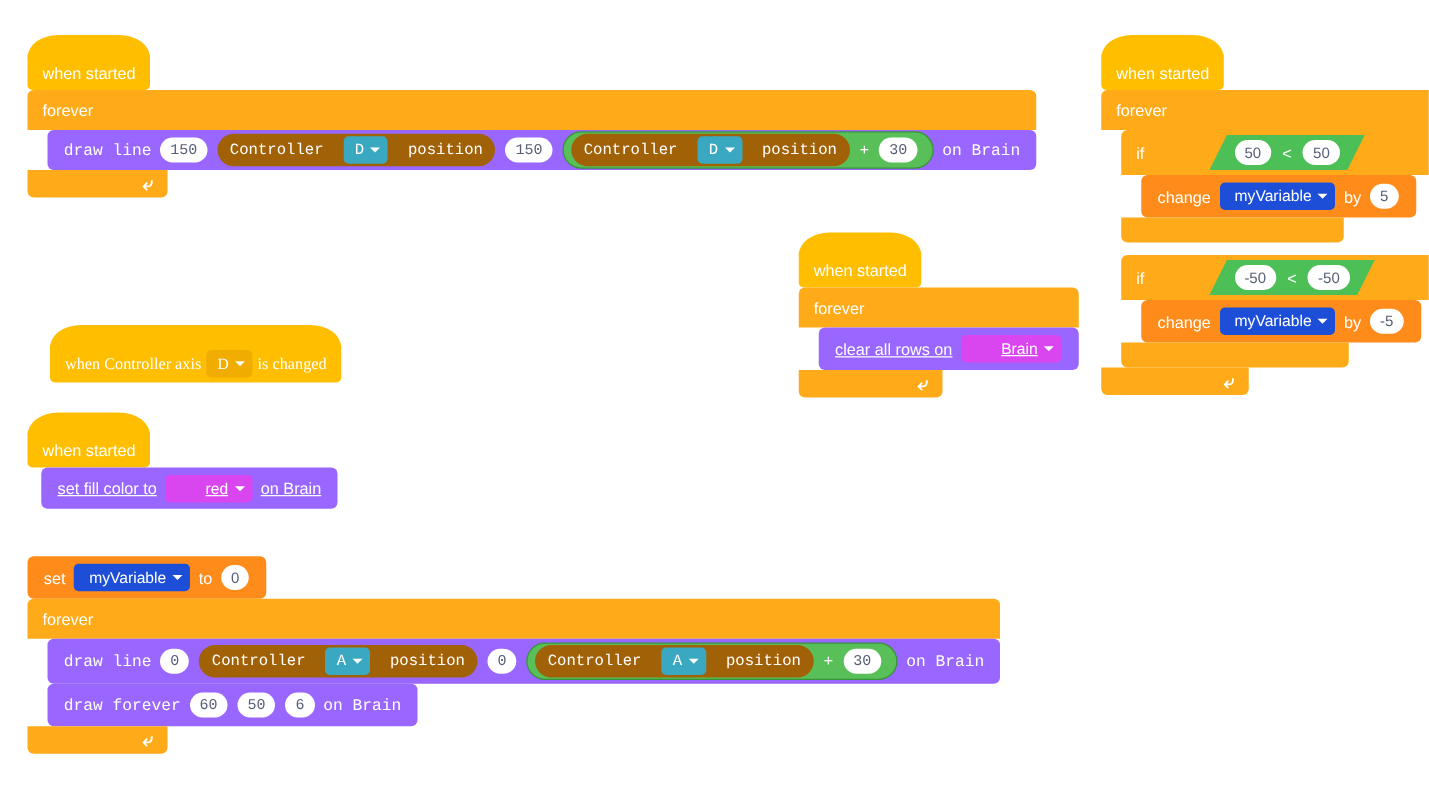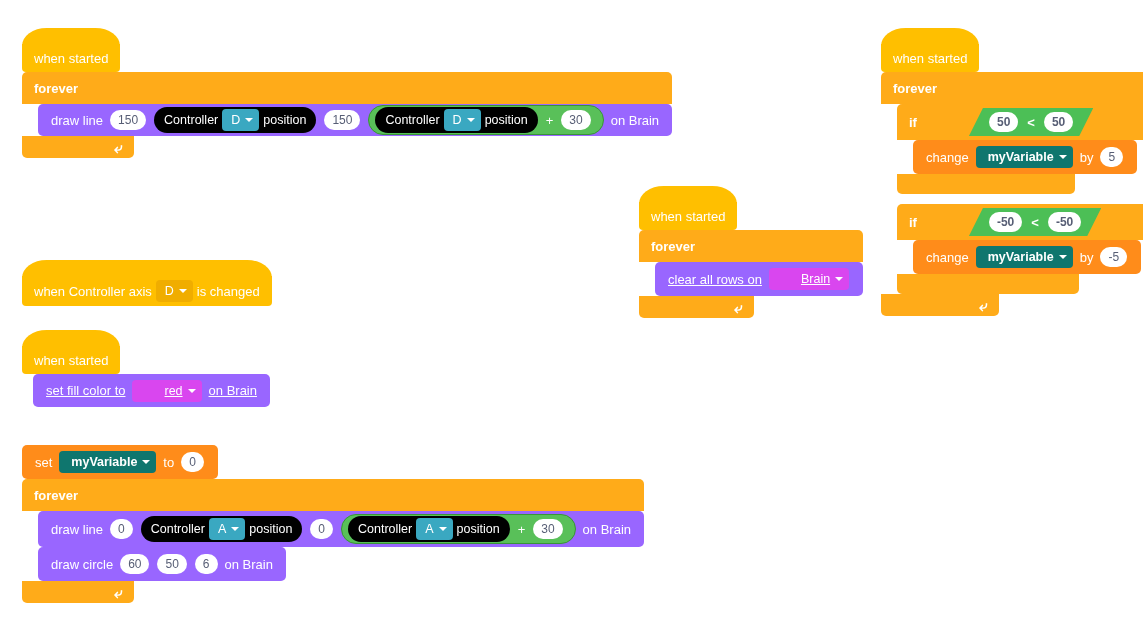--- a/index.html
+++ b/index.html
@@ -41,34 +41,33 @@
     position:relative;
     height:32px;
     display:flex;align-items:center;
     padding:0 10px;
     border-radius:5px;
     color:#fff;font-size:13px;
     box-sizing:border-box;
     width:max-content;
     white-space:nowrap;
   }
-  .blk.motion{background:#9966ff;}
+  .blk.motion{background:#9966ff;font-family:Liberation Mono, monospace;}
   .blk.looks{background:#9966ff;text-decoration:underline;}
   .blk.vars{background:#ff8c1a;}
   .blk.ctrl{background:#ffab19;}
 
   
   .cblk{position:relative;width:max-content;}
   .cblk .top{
     position:relative;
     height:32px;display:flex;align-items:center;
     padding:0 12px;border-radius:5px 5px 0 0;
     color:#fff;font-size:13px;white-space:nowrap;
     box-sizing:border-box;
-    font-weight:bold;
   }
   .cblk .inner{position:relative;margin-left:16px;}
   .cblk .bottom{
     position:relative;height:22px;border-radius:0 0 5px 5px;
     display:flex;align-items:center;justify-content:flex-end;
     padding-right:12px;box-sizing:border-box;
   }
   .cblk.forever .top,.cblk.forever .bottom{background:#ffab19;}
   .cblk.ifblk .top,.cblk.ifblk .bottom{background:#ffab19;gap:48px;}
   .loop-arrow{
@@ -91,38 +90,39 @@
     border-radius:4px;
     height:22px;
     display:inline-flex;align-items:center;
     padding:0 6px 0 9px;
     margin:0 4px;
     font-size:12.5px;color:#fff;
     box-sizing:border-box;
     white-space:nowrap;
   }
   .dd.onmotion{background:#d946ef;padding-left:32px;}
-  .dd.onvars{background:#0f766e;font-weight:bold;}
+  .dd.onvars{background:#1d4ed8;}
   .dd.onsense{background:#3aa8c1;}
   .dd.onhat{background:#f0ad00;}
   .dd .car{
     margin-left:5px;width:0;height:0;
     border-left:4px solid transparent;border-right:4px solid transparent;
     border-top:4px solid #fff;display:inline-block;
   }
 
   
   .rep{
-    background:#000000;
+    background:#a16207;
     border-radius:14px;
     height:26px;
     display:inline-flex;align-items:center;
     padding:0 10px;margin:0 4px;
     font-size:12.5px;color:#fff;white-space:nowrap;
     box-sizing:border-box;
+    gap:12px;
   }
   
   .op{
     background:#59c059;
     border:1px solid #389438;
     border-radius:16px;
     height:30px;
     display:inline-flex;align-items:center;
     padding:0 8px 0 2px;margin:0 4px;
     font-size:12.5px;color:#fff;white-space:nowrap;
@@ -192,21 +192,21 @@
           <span class="txt">on Brain</span>
         </div>
 
       </div>
       <div class="bottom" style="width:112px;">
         <span class="loop-arrow">⤷</span>
       </div>
     </div>
   </div>
 
-  <div class="stack" style="left:22px;top:276px;">
+  <div class="stack" style="left:40px;top:276px;font-family:Liberation Serif, serif;">
     <div class="hat" style="height:30px;">
       <span class="lbl">when Controller axis</span>
       <span class="dd onhat" style="position:relative;z-index:2;">
         <span>D</span>
         <i class="car"></i>
       </span>
       <span class="lbl">is changed</span>
     </div>
   </div>
 
@@ -265,21 +265,21 @@
               <span>position</span>
             </span>
             <span class="plus">+</span>
             <span class="oval">30</span>
           </span>
 
           <span class="txt">on Brain</span>
         </div>
 
         <div class="blk motion" style="height:34px;">
-          <span class="txt">draw circle</span>
+          <span class="txt">draw forever</span>
           <span class="oval">60</span>
           <span class="oval">50</span>
           <span class="oval">6</span>
           <span class="txt">on Brain</span>
         </div>
 
       </div>
       <div class="bottom" style="width:112px;">
         <span class="loop-arrow">⤷</span>
       </div>

